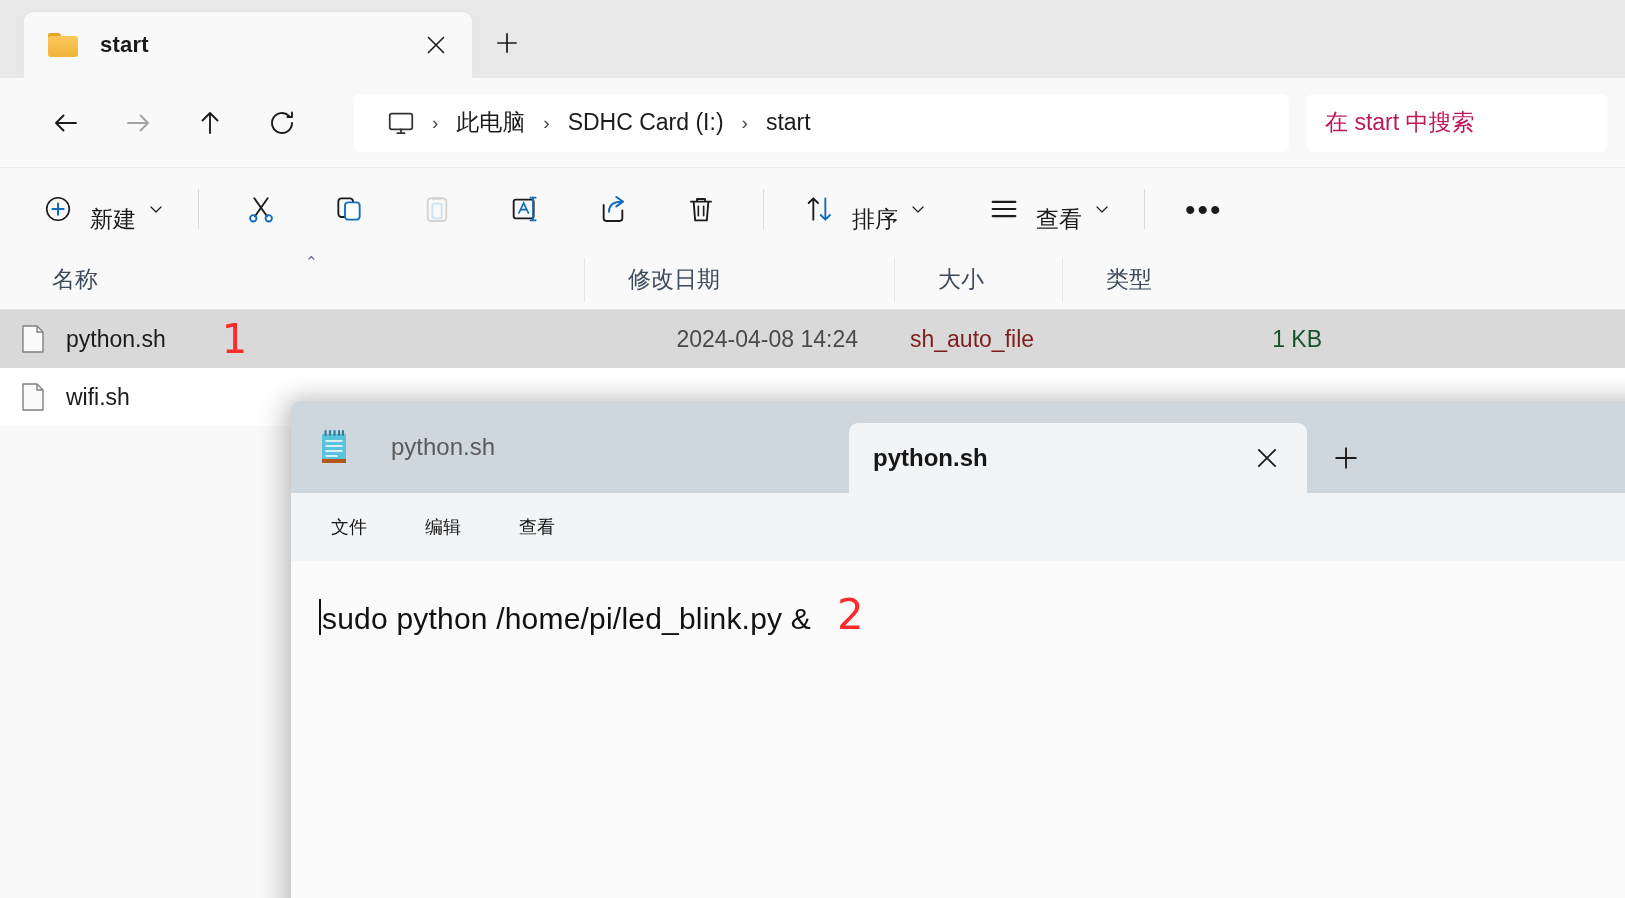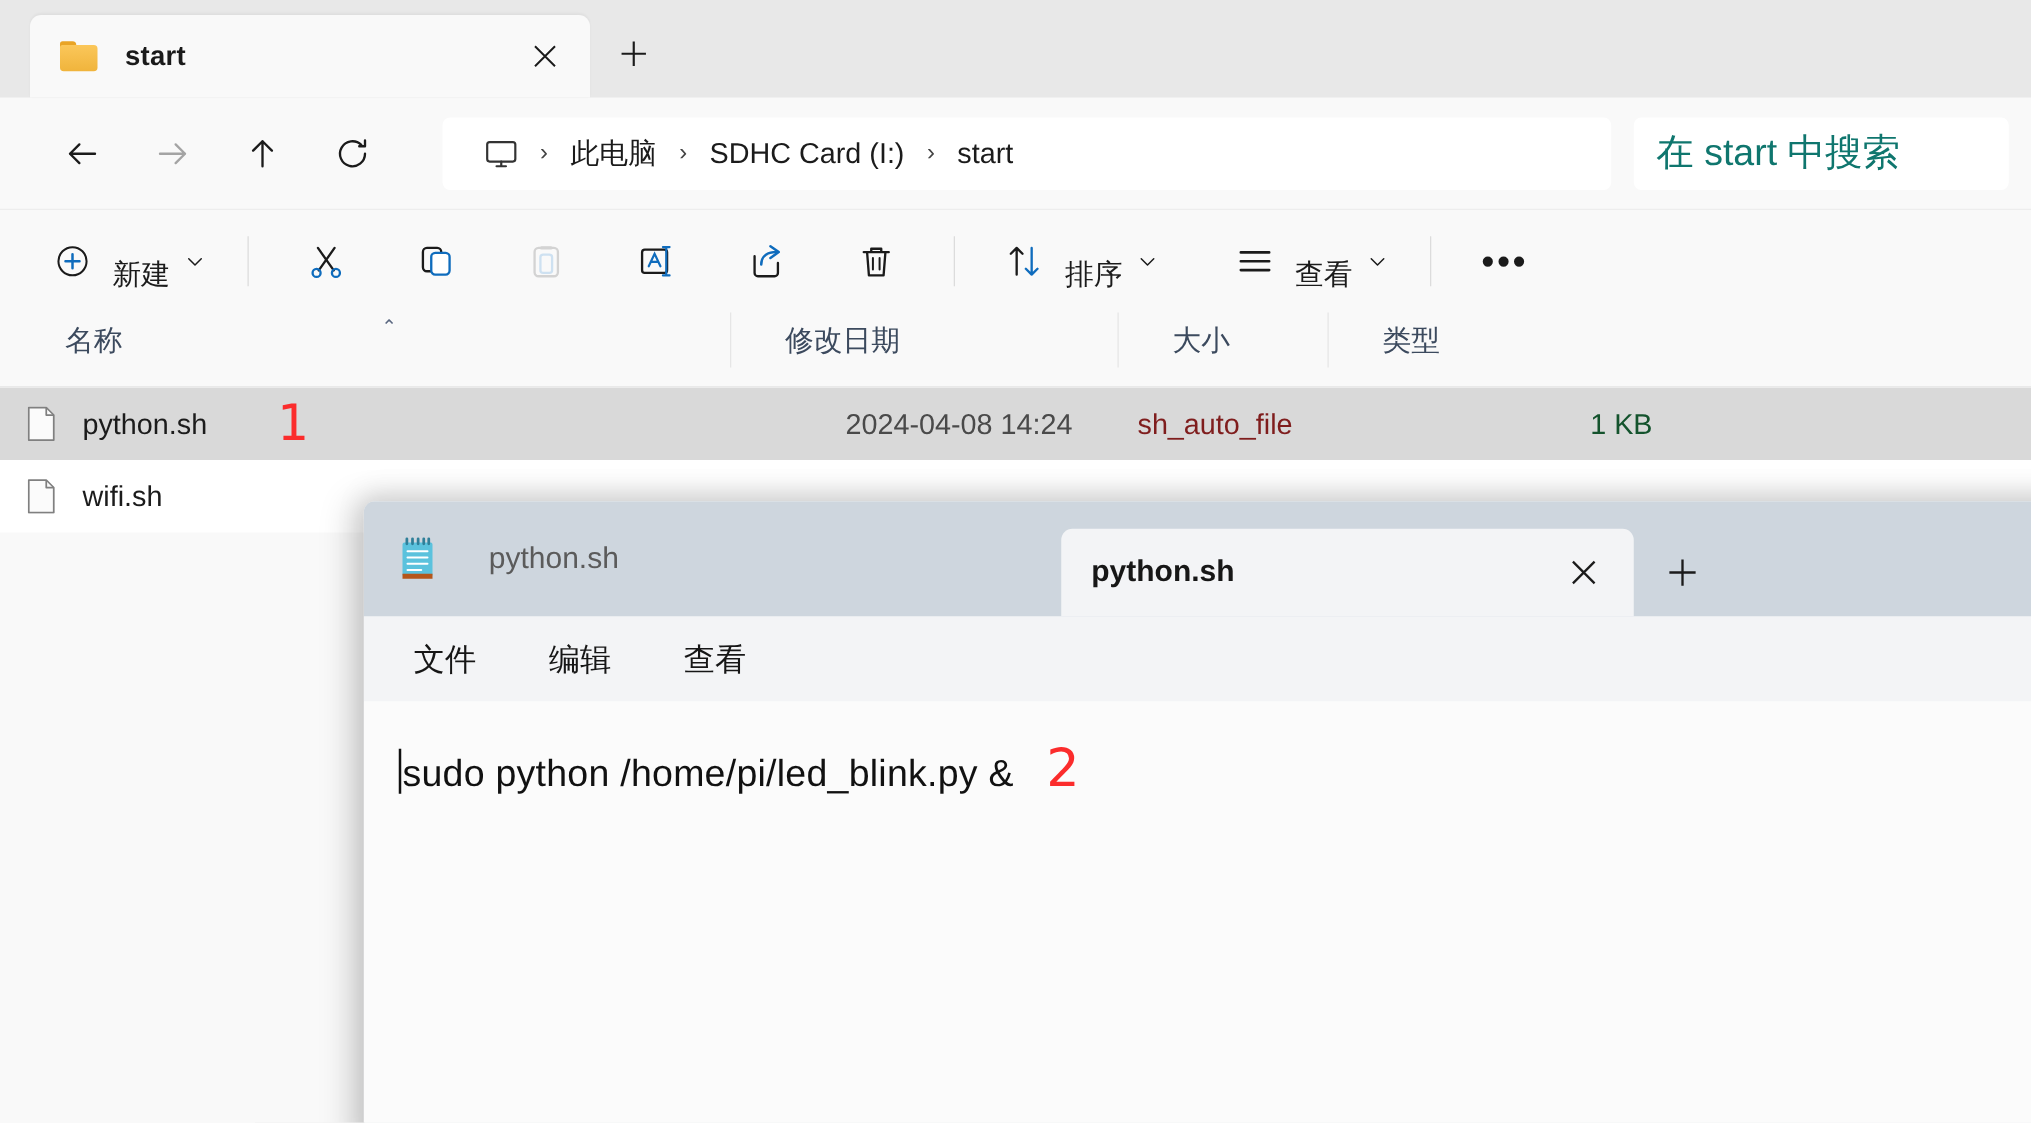--- a/index.html
+++ b/index.html
@@ -135,22 +135,22 @@
     width: 300px;
     height: 58px;
     background: #ffffff;
     border-radius: 6px;
     display: flex;
     align-items: center;
     padding: 0 18px;
     flex: none;
   }
   .search-ph {
-    font-size: 30px;
-    color: #0f766e;
+    font-size: 23px;
+    color: #be185d;
     white-space: nowrap;
   }
 
   
   .exp-cmdbar {
     height: 82px;
     background: #f9f9f9;
     display: flex;
     align-items: center;
     padding: 0 20px;
@@ -176,20 +176,21 @@
   }
   .cmd-item.icononly { padding: 0 18px; }
   .cmd-item.dis { opacity: .35; }
   .dots { font-size: 30px; letter-spacing: 2px; line-height: 0.7; color:#1b1b1b; }
 
   
   .col-head {
     position: relative;
     height: 60px;
     display: flex;
+    align-items: center;
     border-bottom: 1px solid #e3e3e3;
     background: #f9f9f9;
   }
   .col {
     font-size: 23px;
     color: #3c4a5e;
     padding-left: 43px;
     height: 44px;
     display: flex;
     align-items: center;
@@ -300,21 +301,21 @@
     margin-left: 8px; margin-bottom: 2px;
   }
   .np-menubar {
     height: 68px;
     background: #f3f4f6;
     display: flex;
     align-items: center;
     padding-left: 22px;
   }
   .np-menu {
-    font-size: 25px;
+    font-size: 18px;
     color: #161616;
     padding: 6px 18px;
     margin-right: 22px;
     border-radius: 5px;
   }
   .np-editor {
     background: #fbfbfb;
     height: 360px;
     padding: 32px 0 0 28px;
     position: relative;

